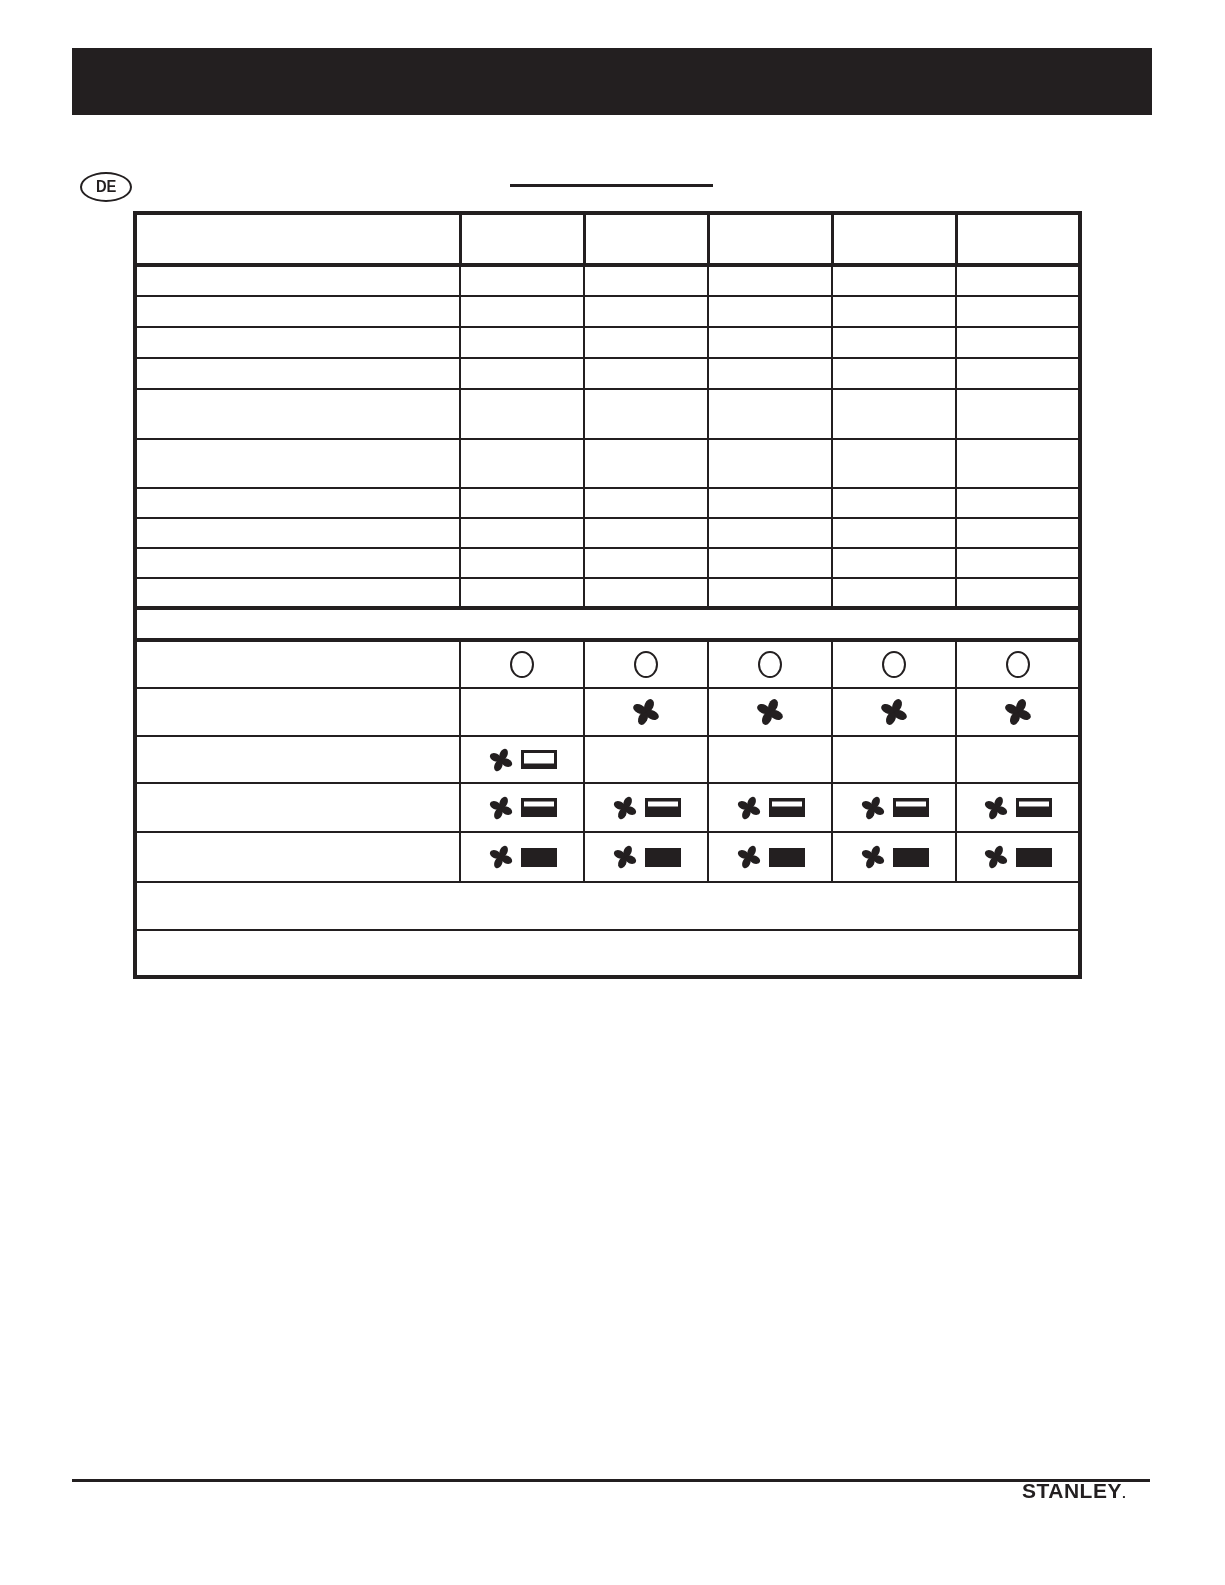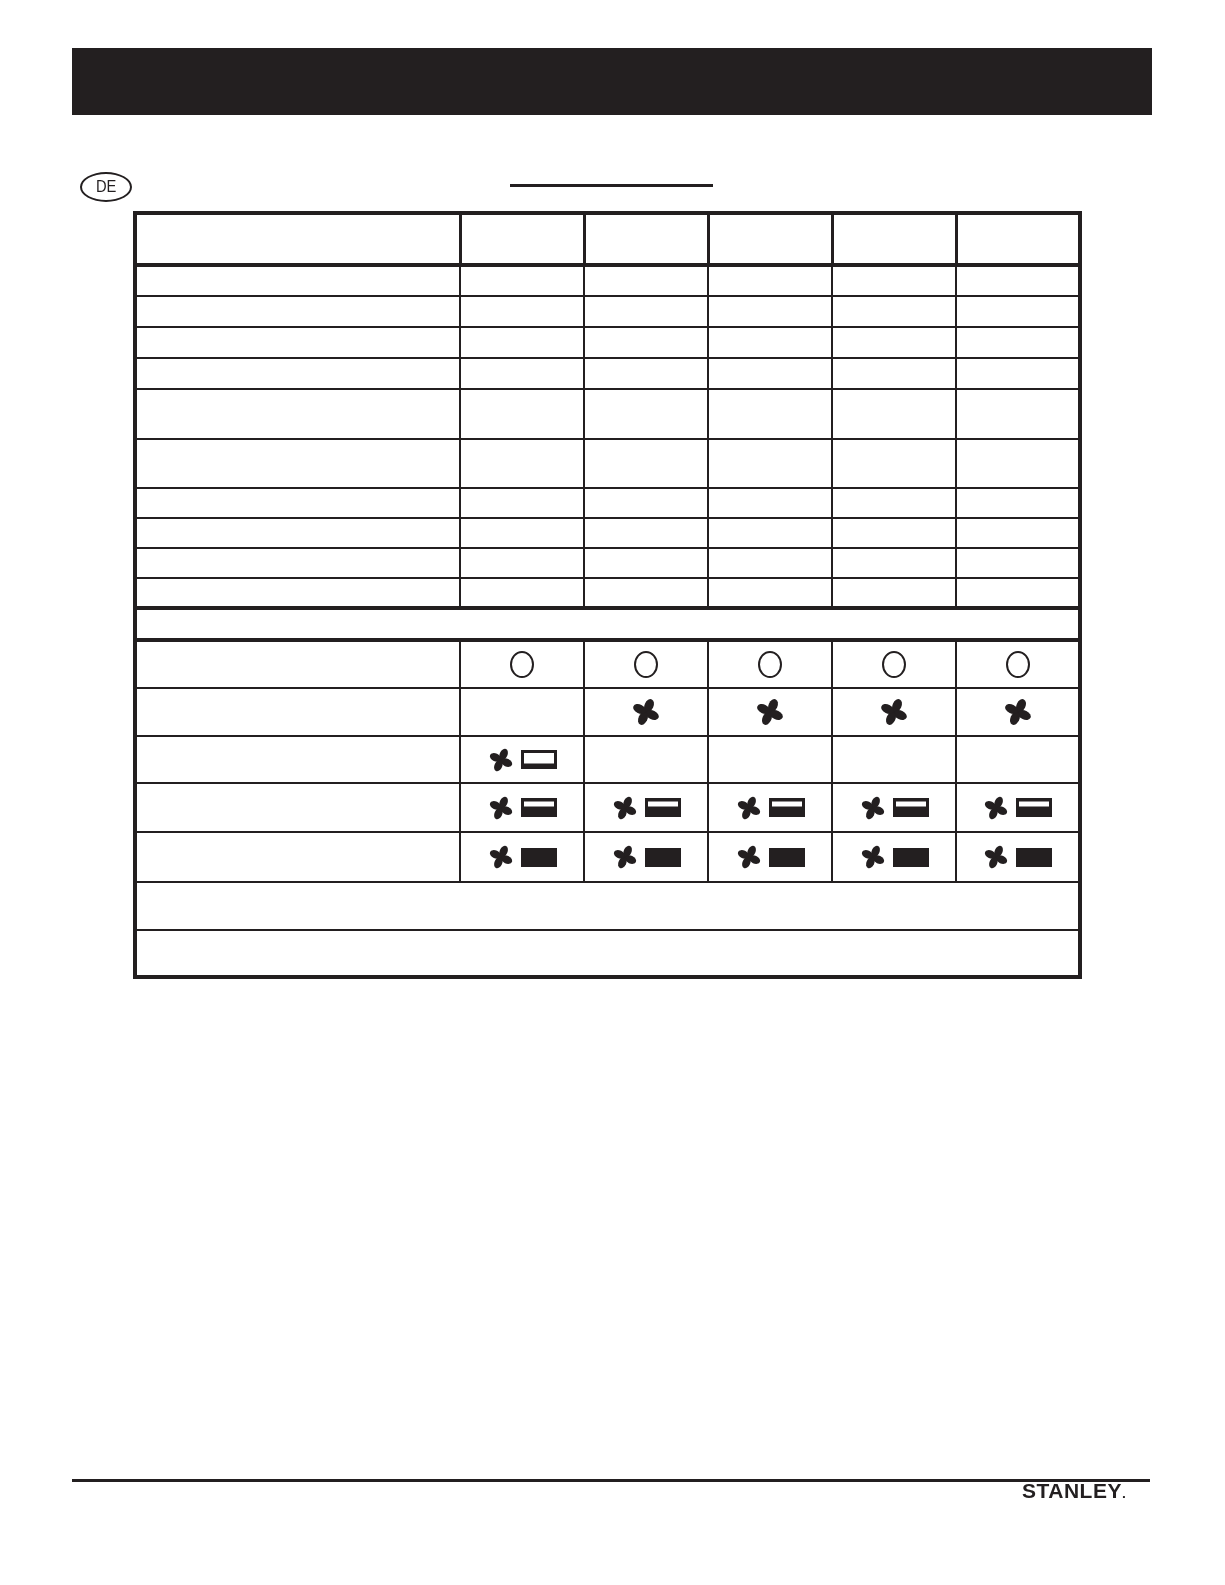--- a/index.html
+++ b/index.html
@@ -24,21 +24,21 @@
   }
 
   
   .lang-badge {
     position: absolute;
     left: 80px; top: 172px;
     width: 52px; height: 30px;
     border: 2.5px solid var(--ink);
     border-radius: 50%;
     display: flex; align-items: center; justify-content: center;
-    font-weight: normal; font-size: 16px; letter-spacing: 0px;
+    font-weight: bold; font-size: 16px; letter-spacing: 0px;
   }
   .lang-badge span { transform: scaleX(0.92); }
 
   
   .title-underline {
     position: absolute;
     left: 510px; top: 184px;
     width: 203px; height: 3px;
     background: var(--ink);
   }

